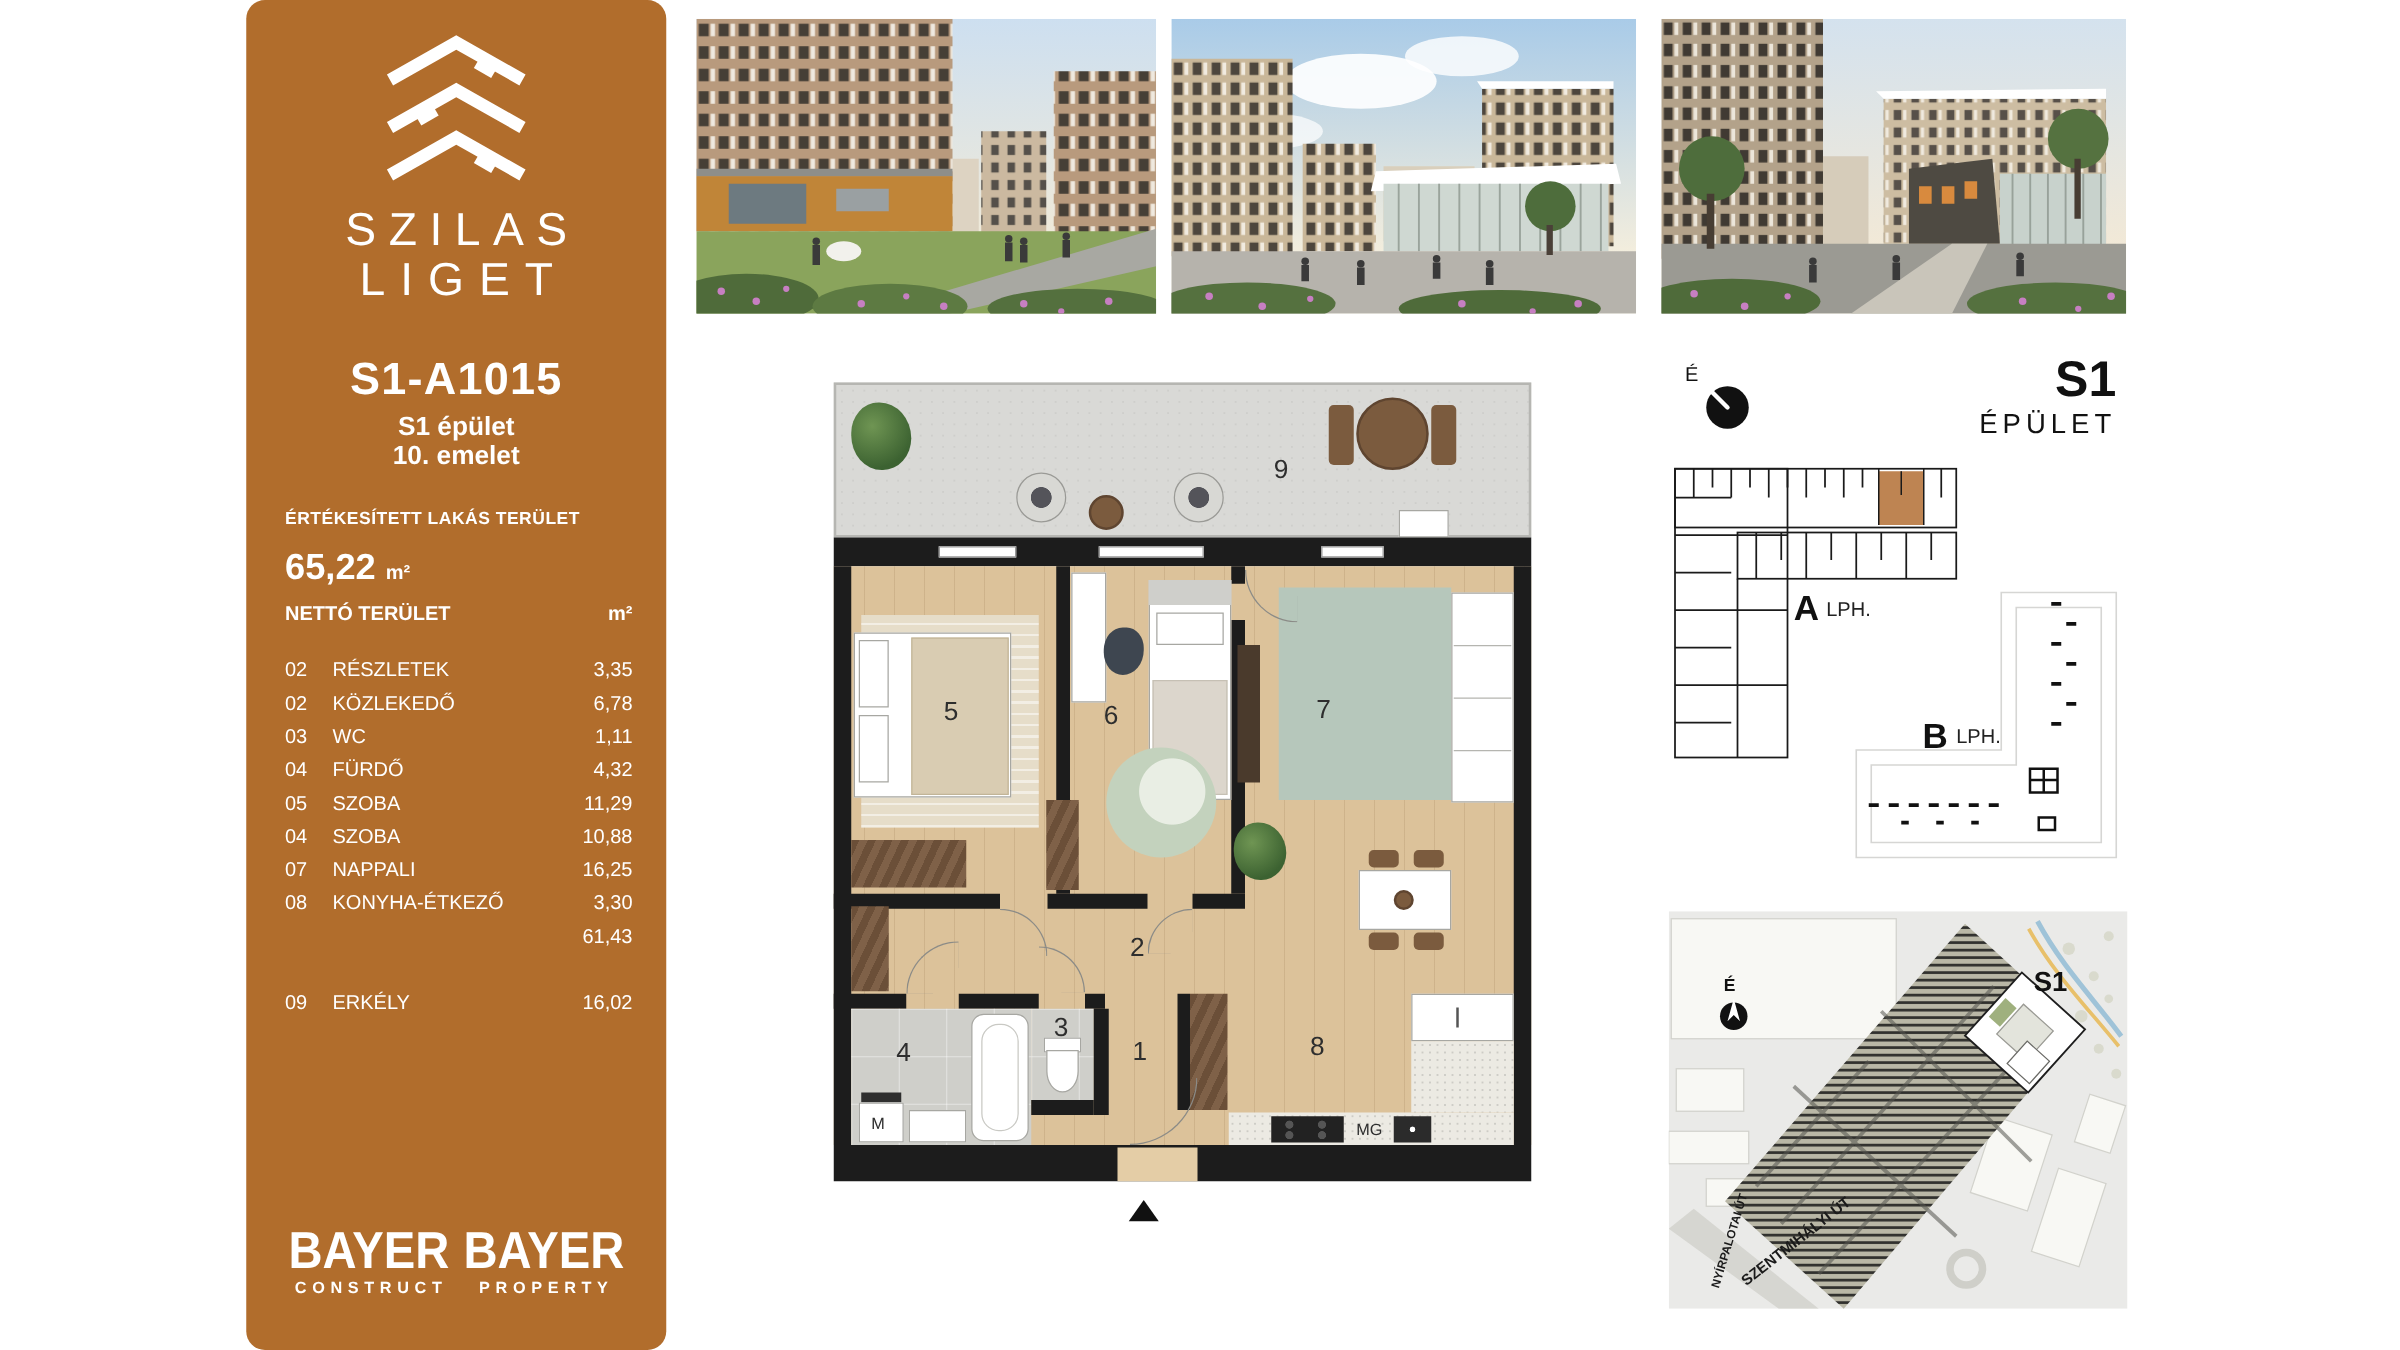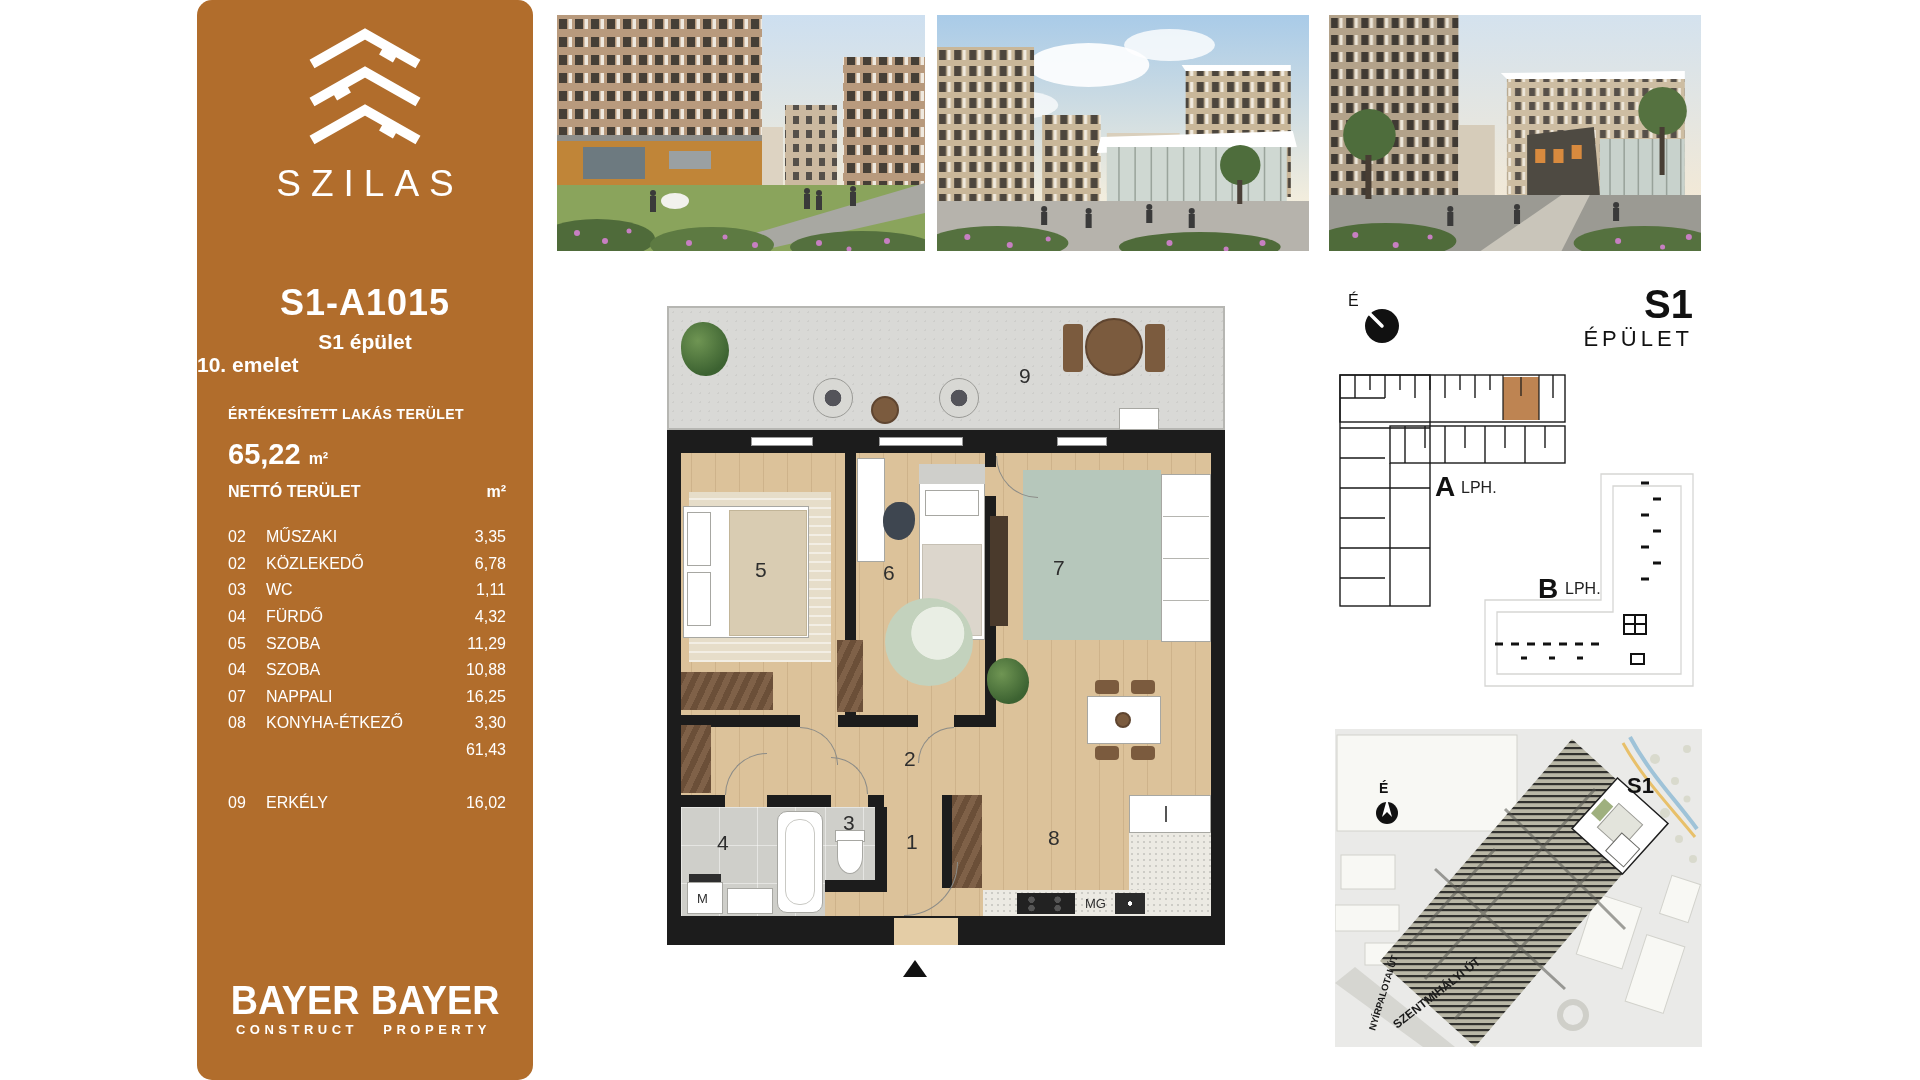--- a/index.html
+++ b/index.html
@@ -7,21 +7,21 @@
   .canvas{position:relative;width:1920px;height:1080px;background:#ffffff;overflow:hidden;}
 
   
   .sidebar{position:absolute;left:197px;top:0;width:336px;height:1080px;background:#b16d2c;color:#fff;border-radius:15px;}
   .sb-abs{position:absolute;}
   .logo-svg{left:105px;top:24px;width:126px;height:126px;}
   .brand1{left:0;top:163px;width:336px;text-align:center;font-size:37px;font-weight:400;letter-spacing:10px;text-indent:10px;}
   .brand2{left:0;top:203px;width:336px;text-align:center;font-size:37px;font-weight:400;letter-spacing:12px;text-indent:12px;}
   .unit-code{left:0;top:282px;width:336px;text-align:center;font-size:36px;font-weight:700;letter-spacing:1px;}
   .bline{left:0;top:330px;width:336px;text-align:center;font-size:21px;font-weight:700;}
-  .fline{left:0;top:353px;width:336px;text-align:left;font-size:21px;font-weight:700;}
+  .fline{left:0;top:353px;width:336px;text-align:center;font-size:21px;font-weight:700;}
   .sold-label{left:31px;top:406px;font-size:14px;font-weight:700;letter-spacing:.4px;}
   .sold-value{left:31px;top:438px;font-size:29px;font-weight:700;}
   .sold-value .unit{font-size:16px;font-weight:700;}
   .net-row{left:31px;top:483px;width:278px;display:flex;justify-content:space-between;font-size:16px;font-weight:700;}
   .room-table{left:31px;top:524px;width:278px;}
   .room-row{display:flex;height:26.6px;align-items:center;font-size:16px;}
   .room-row .num{width:38px;}
   .room-row .nm{flex:1;}
   .room-row .ar{text-align:left;}
   .room-spacer{height:26px;}
@@ -86,39 +86,40 @@
         <path d="M10 78 L63 48 L116 78"></path>
         <path d="M10 116 L63 86 L116 116"></path>
       </g>
       <g fill="#ffffff">
         <rect x="78" y="27" width="16" height="8" transform="rotate(30 86 31)"></rect>
         <rect x="32" y="65" width="16" height="8" transform="rotate(-30 40 69)"></rect>
         <rect x="78" y="103" width="16" height="8" transform="rotate(30 86 107)"></rect>
       </g>
     </svg>
     <div class="sb-abs brand1">SZILAS</div>
+    <div class="sb-abs brand2">LIGET</div>
     <div class="sb-abs unit-code">S1-A1015</div>
     <div class="sb-abs bline">S1 épület</div>
     <div class="sb-abs fline">10. emelet</div>
 
     <div class="sb-abs sold-label">ÉRTÉKESÍTETT LAKÁS TERÜLET</div>
     <div class="sb-abs sold-value">
       <span>65,22</span>
       <span class="unit">m²</span>
     </div>
 
     <div class="sb-abs net-row">
       <span>NETTÓ TERÜLET</span>
       <span>m²</span>
     </div>
 
     <div class="sb-abs room-table">
       <div class="room-row">
         <span class="num">02</span>
-        <span class="nm">MŰSZAKI</span>
+        <span class="nm">RÉSZLETEK</span>
         <span class="ar">3,35</span>
       </div>
       <div class="room-row">
         <span class="num">02</span>
         <span class="nm">KÖZLEKEDŐ</span>
         <span class="ar">6,78</span>
       </div>
       <div class="room-row">
         <span class="num">03</span>
         <span class="nm">WC</span>

